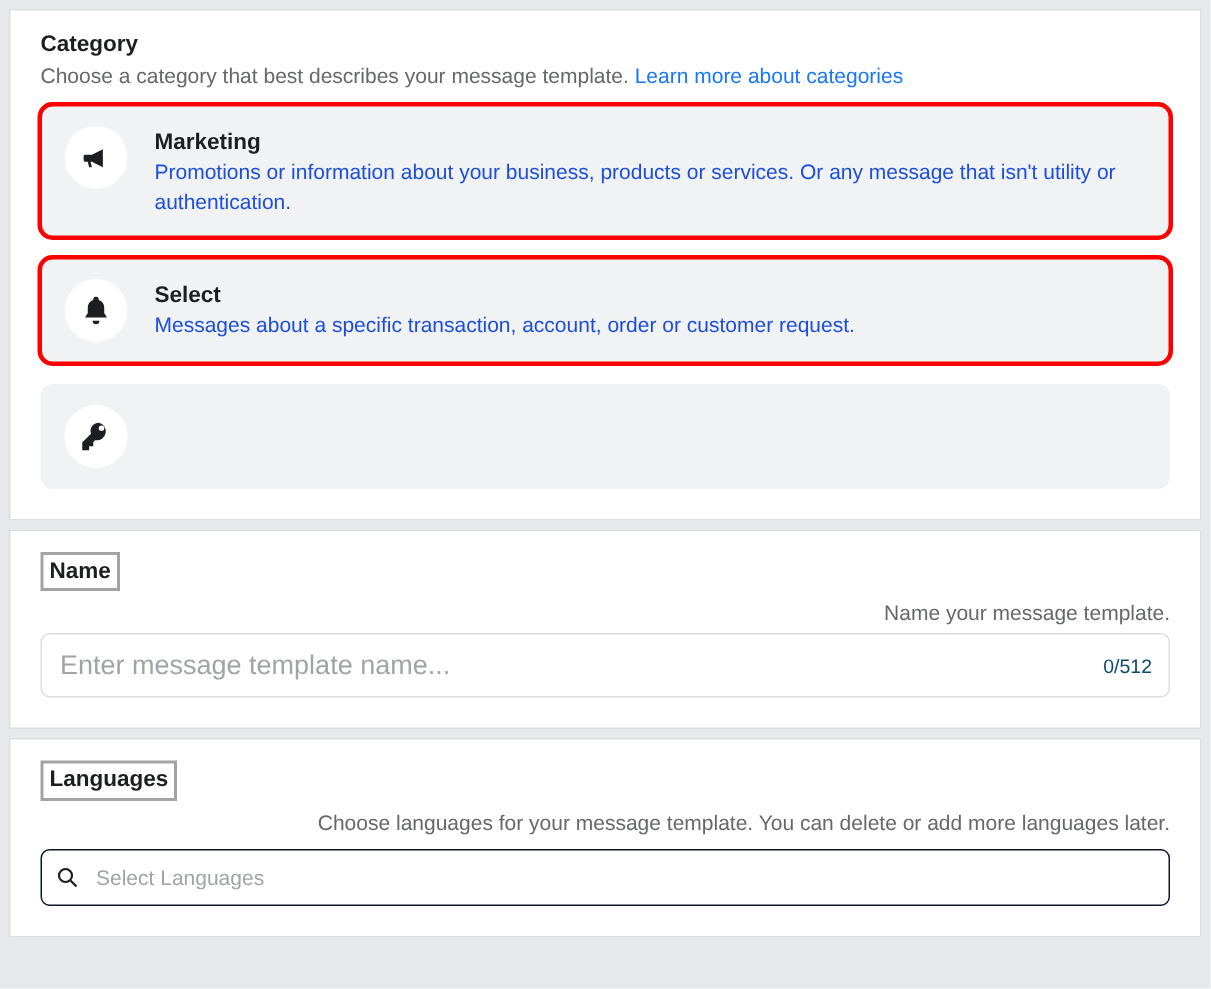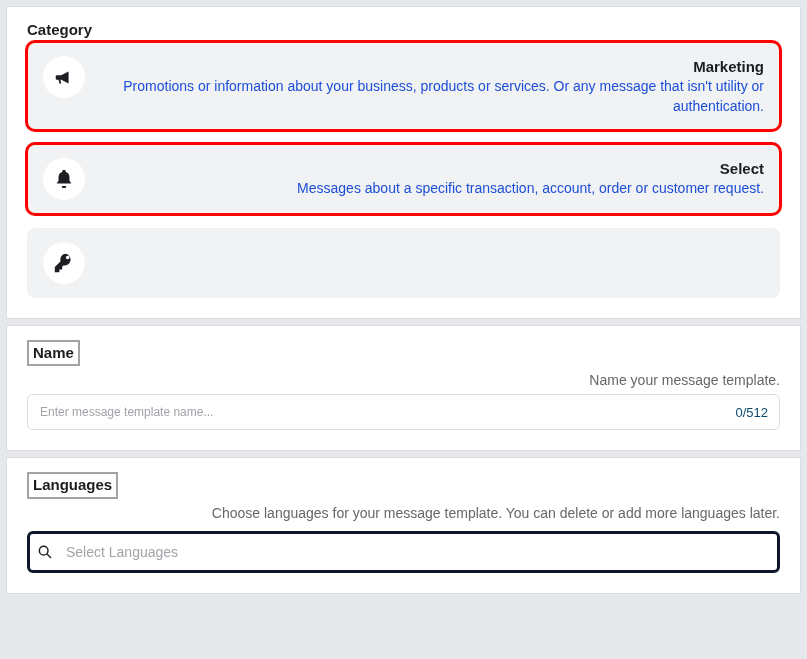--- a/index.html
+++ b/index.html
@@ -30,21 +30,21 @@
     }
     .section-desc {
       font-size: 14px;
       color: #65676b;
       margin-bottom: 12px;
     }
     .section-desc a {
       color: #1877f2;
       text-decoration: none;
     }
-    .cat-list { display: flex; flex-direction: column; gap: 14px; text-align: right; }
+    .cat-list { display: flex; flex-direction: column; gap: 14px; }
     .cat-card {
       background: #f0f2f4;
       border-radius: 8px;
       display: flex;
       align-items: flex-start;
       gap: 18px;
       padding: 14px 16px;
       cursor: pointer;
     }
     .cat-card.highlight {
@@ -65,53 +65,56 @@
 
     .text-input-wrap {
       position: relative;
       margin-top: 6px;
     }
     .text-input {
       width: 100%;
       border: 1px solid #dadde2;
       border-radius: 6px;
       padding: 10px 70px 10px 12px;
-      font-size: 12px;
+      font-size: 18px;
       color: #1c1e21;
     }
     .text-input::placeholder { color: #a0a3a8; }
     .counter {
       position: absolute;
       right: 12px; top: 50%; transform: translateY(-50%);
       font-size: 13px; color: #0c4a6e;
     }
     .lang-input-wrap {
       position: relative;
       margin-top: 10px;
     }
     .lang-input {
       width: 100%;
-      border: 3px solid #0f172a;
+      border: 1px solid #0f172a;
       border-radius: 6px;
       padding: 10px 12px 10px 36px;
       font-size: 14px;
       color: #1c1e21;
     }
     .lang-input::placeholder { color: #a0a3a8; }
     .search-ic {
       position: absolute;
       left: 10px; top: 50%; transform: translateY(-50%);
       width: 16px; height: 16px;
     }
   </style>
 </head>
 <body>
 
 <div class="panel">
   <div class="section-title">Category</div>
+  <div class="section-desc">
+    <span>Choose a category that best describes your message template. </span><a href="#">Learn more about categories</a>
+  </div>
 
   <div class="cat-list">
     <div class="cat-card highlight">
       <div class="cat-icon">
         <svg viewBox="0 0 24 24" fill="#1c1e21">
             <path d="M3 10v4a1 1 0 0 0 1 1h2l1 4h2l-1-4h1l8 4V6l-8 4H4a1 1 0 0 0-1 1z"></path>
           </svg>
       </div>
       <div class="cat-body">
         <div class="cat-title">Marketing</div>

